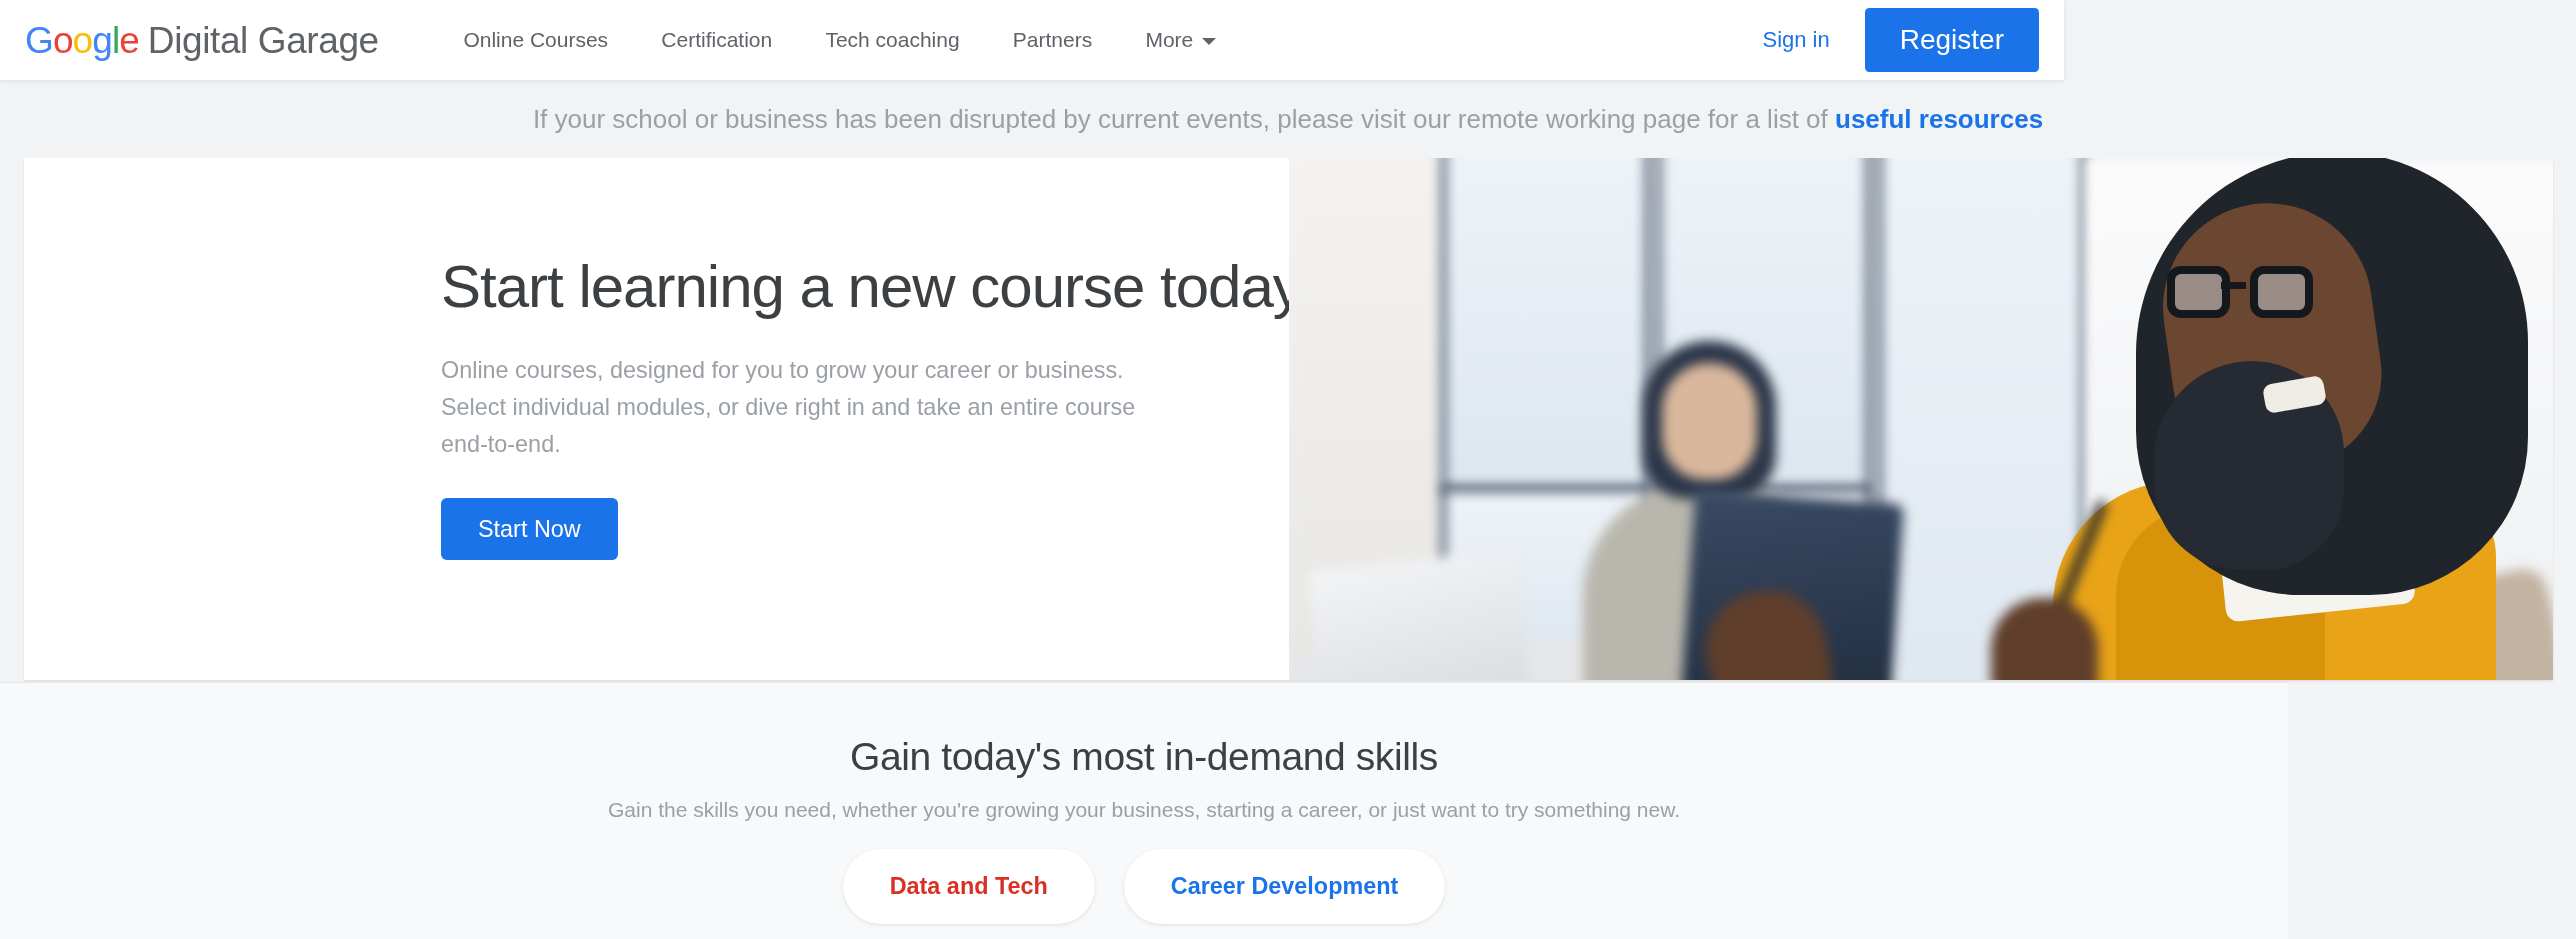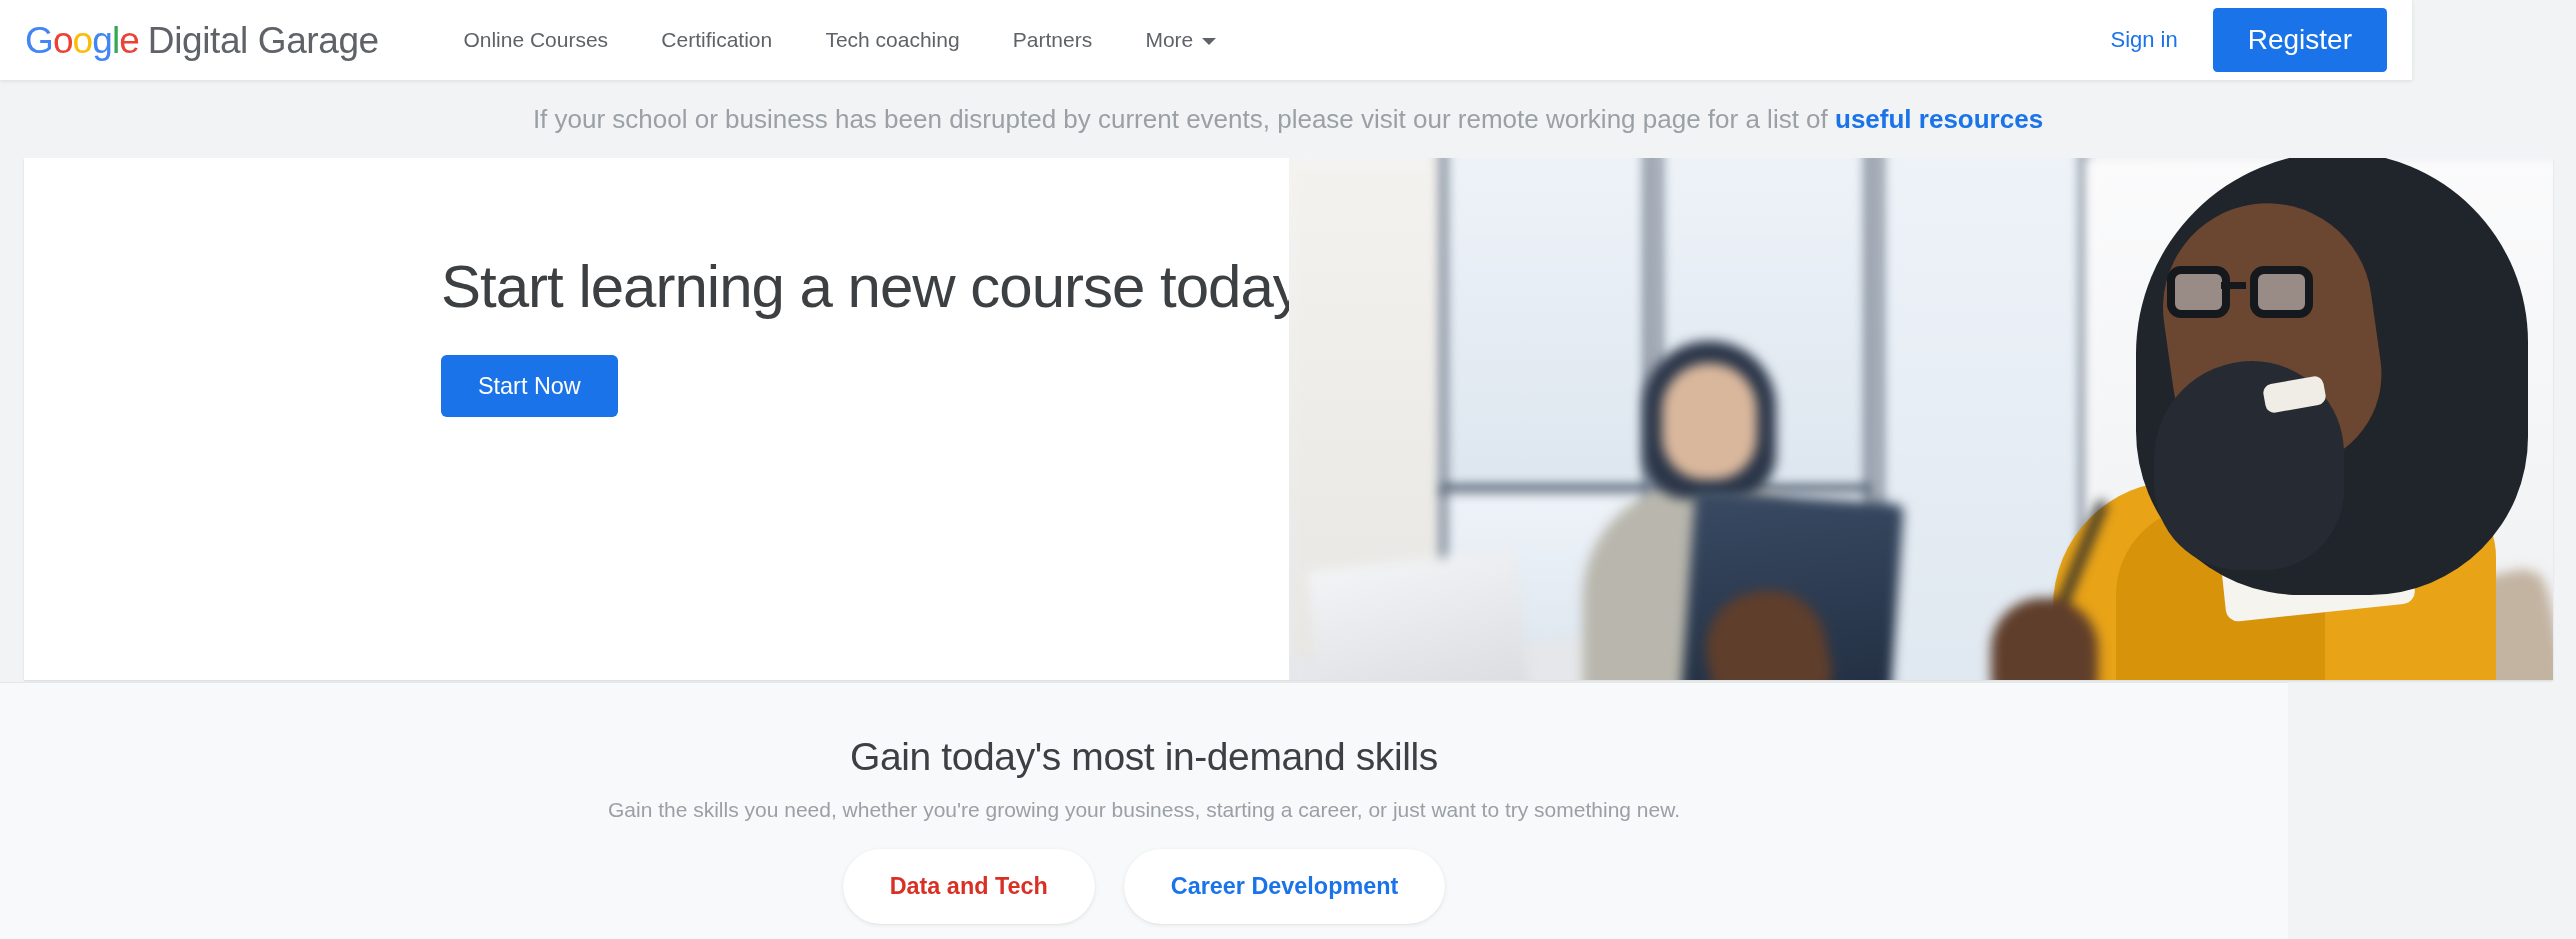--- a/index.html
+++ b/index.html
@@ -20,21 +20,21 @@
     position: relative;
     width: 2576px;
     height: 940px;
     background: #f1f3f4;
   }
 
   
   .header {
     position: absolute;
     top: 0; left: 0;
-    width: 2412px;
+    width: 2064px;
     height: 80px;
     background: #ffffff;
     display: flex;
     align-items: center;
     z-index: 30;
     box-shadow: 0 1.3px 3.8px rgba(60,64,67,0.12);
   }
 
   .brand {
     margin-left: 25px;
@@ -401,20 +401,21 @@
     <div class="banner-text">
       <span>If your school or business has been disrupted by current events, please visit our remote working page for a list of </span><span class="banner-link">useful resources</span>
     </div>
   </div>
 
   <div class="hero">
 
     <div class="hero-left">
       <div class="hero-copy">
         <h1 class="hero-title">Start learning a new course today</h1>
+        <p class="hero-sub">Online courses, designed for you to grow your career or business. Select individual modules, or dive right in and take an entire course end-to-end.</p>
         <button class="start-btn">Start Now</button>
       </div>
     </div>
 
     <div class="hero-right">
       <div class="photo">
         <div class="wall-l blur"></div>
         <div class="win w1 blur"></div>
         <div class="win w2 blur"></div>
         <div class="win w4 blur"></div>

